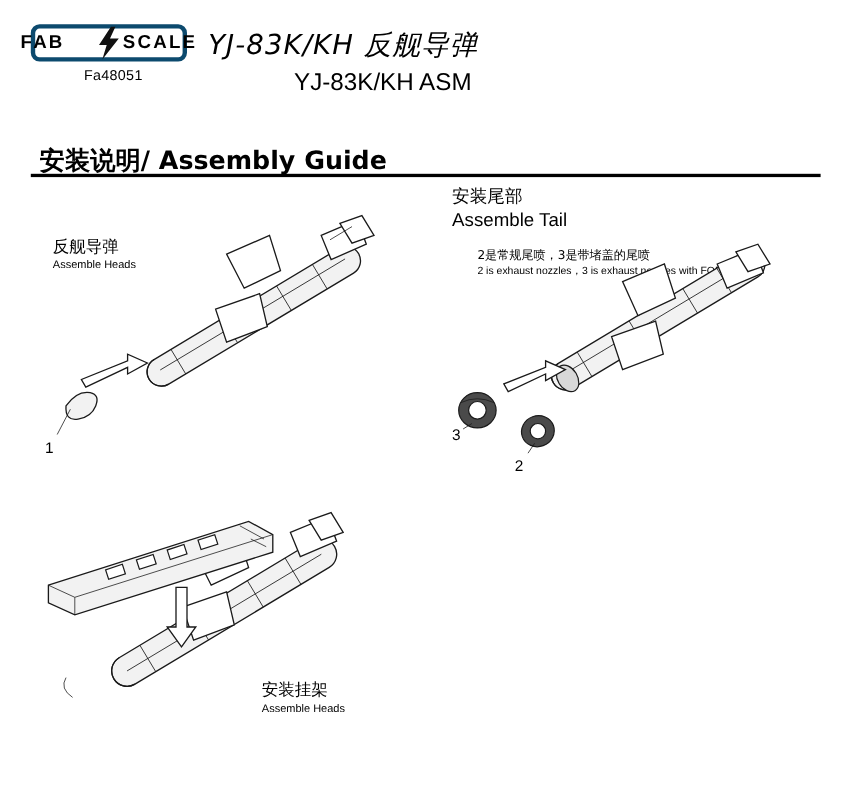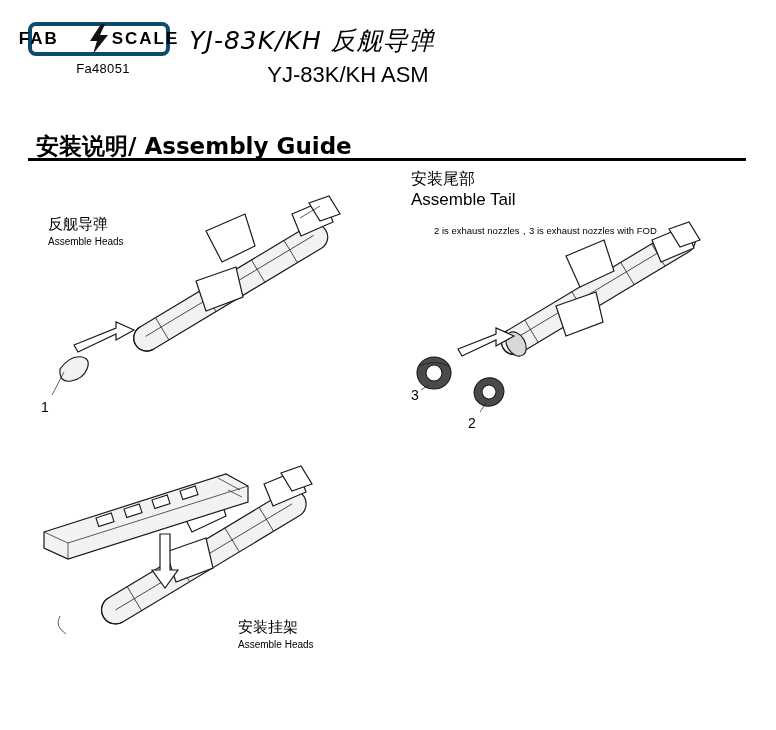--- a/index.html
+++ b/index.html
@@ -186,20 +186,21 @@
   <span class="cn">反舰导弹</span>
   <span class="en">Assemble Heads</span>
 </div>
 
 <div class="step-label" id="label-tail">
   <span class="cn" style="font-size:16px">安装尾部</span>
   <span class="en" style="font-size:17px">Assemble Tail</span>
 </div>
 
 <div id="tail-note">
+  <span class="n-cn">2是常规尾喷，3是带堵盖的尾喷</span>
   <span class="n-en">2 is exhaust nozzles，3 is exhaust nozzles with FOD</span>
 </div>
 
 <div class="step-label" id="label-pylon">
   <span class="cn">安装挂架</span>
   <span class="en">Assemble Heads</span>
 </div>
 
 <div class="callout" id="callout-1">1</div>
 <div class="callout" id="callout-3">3</div>

